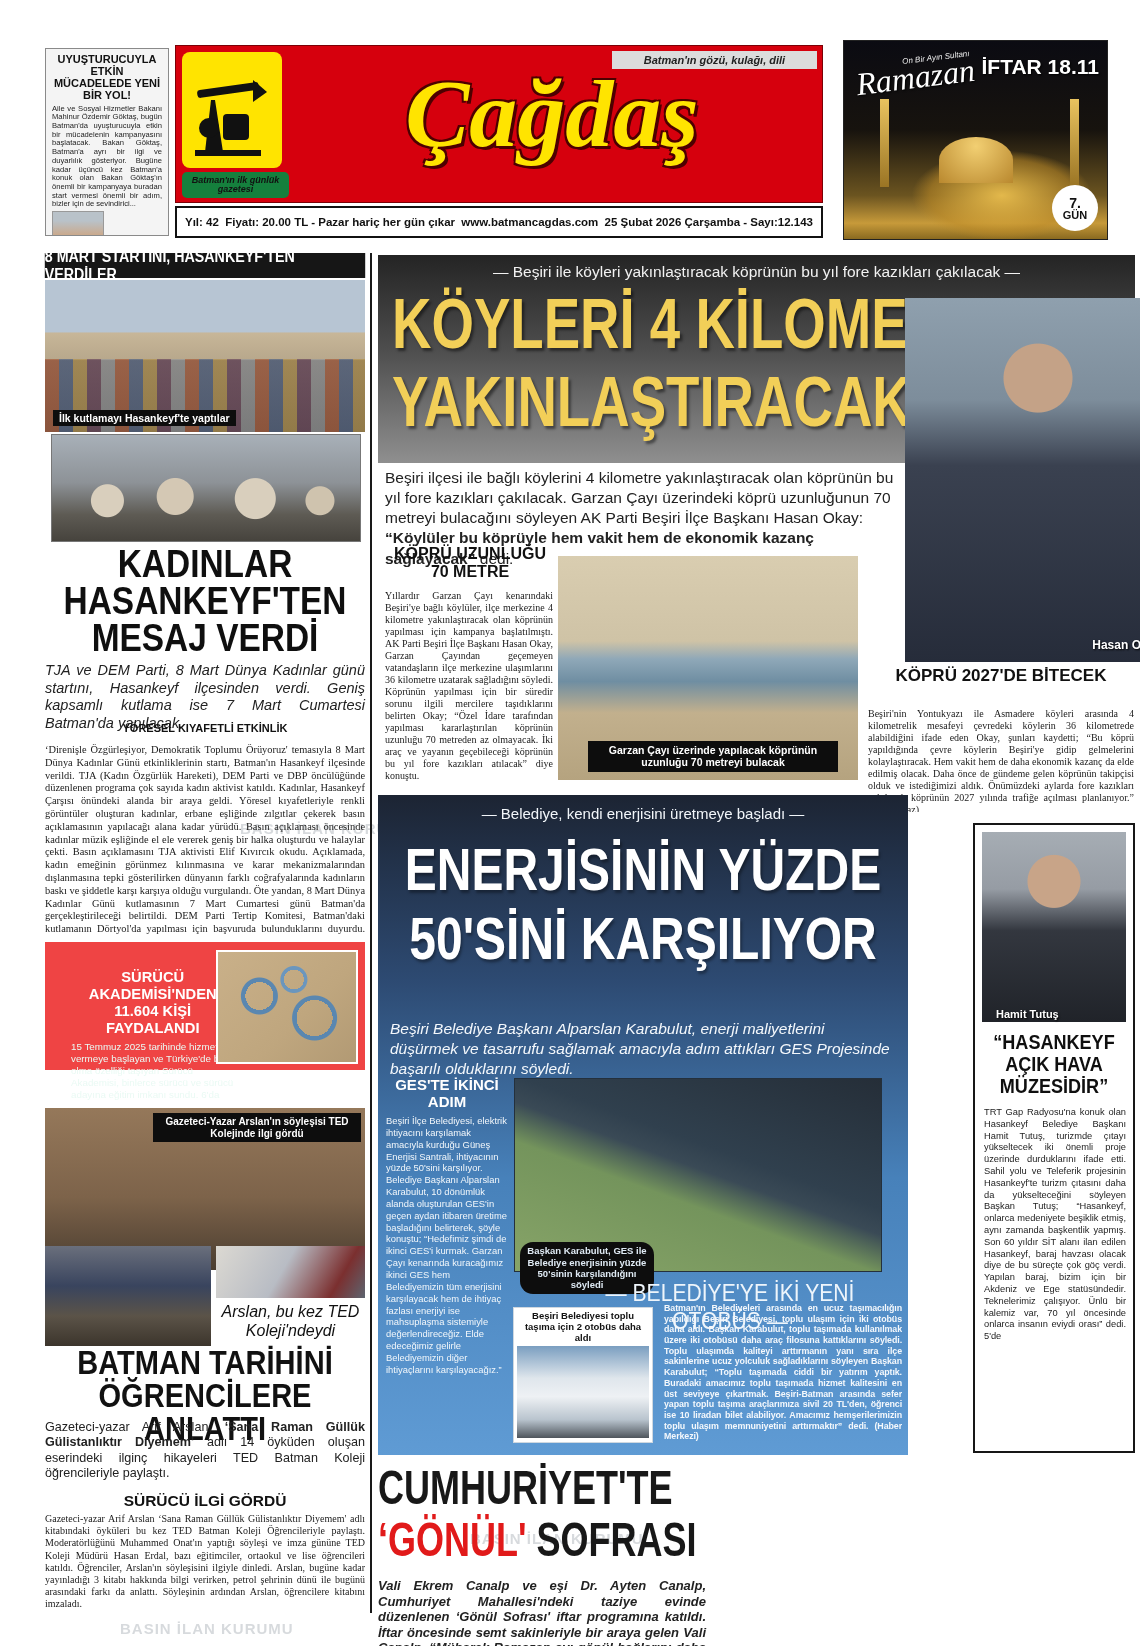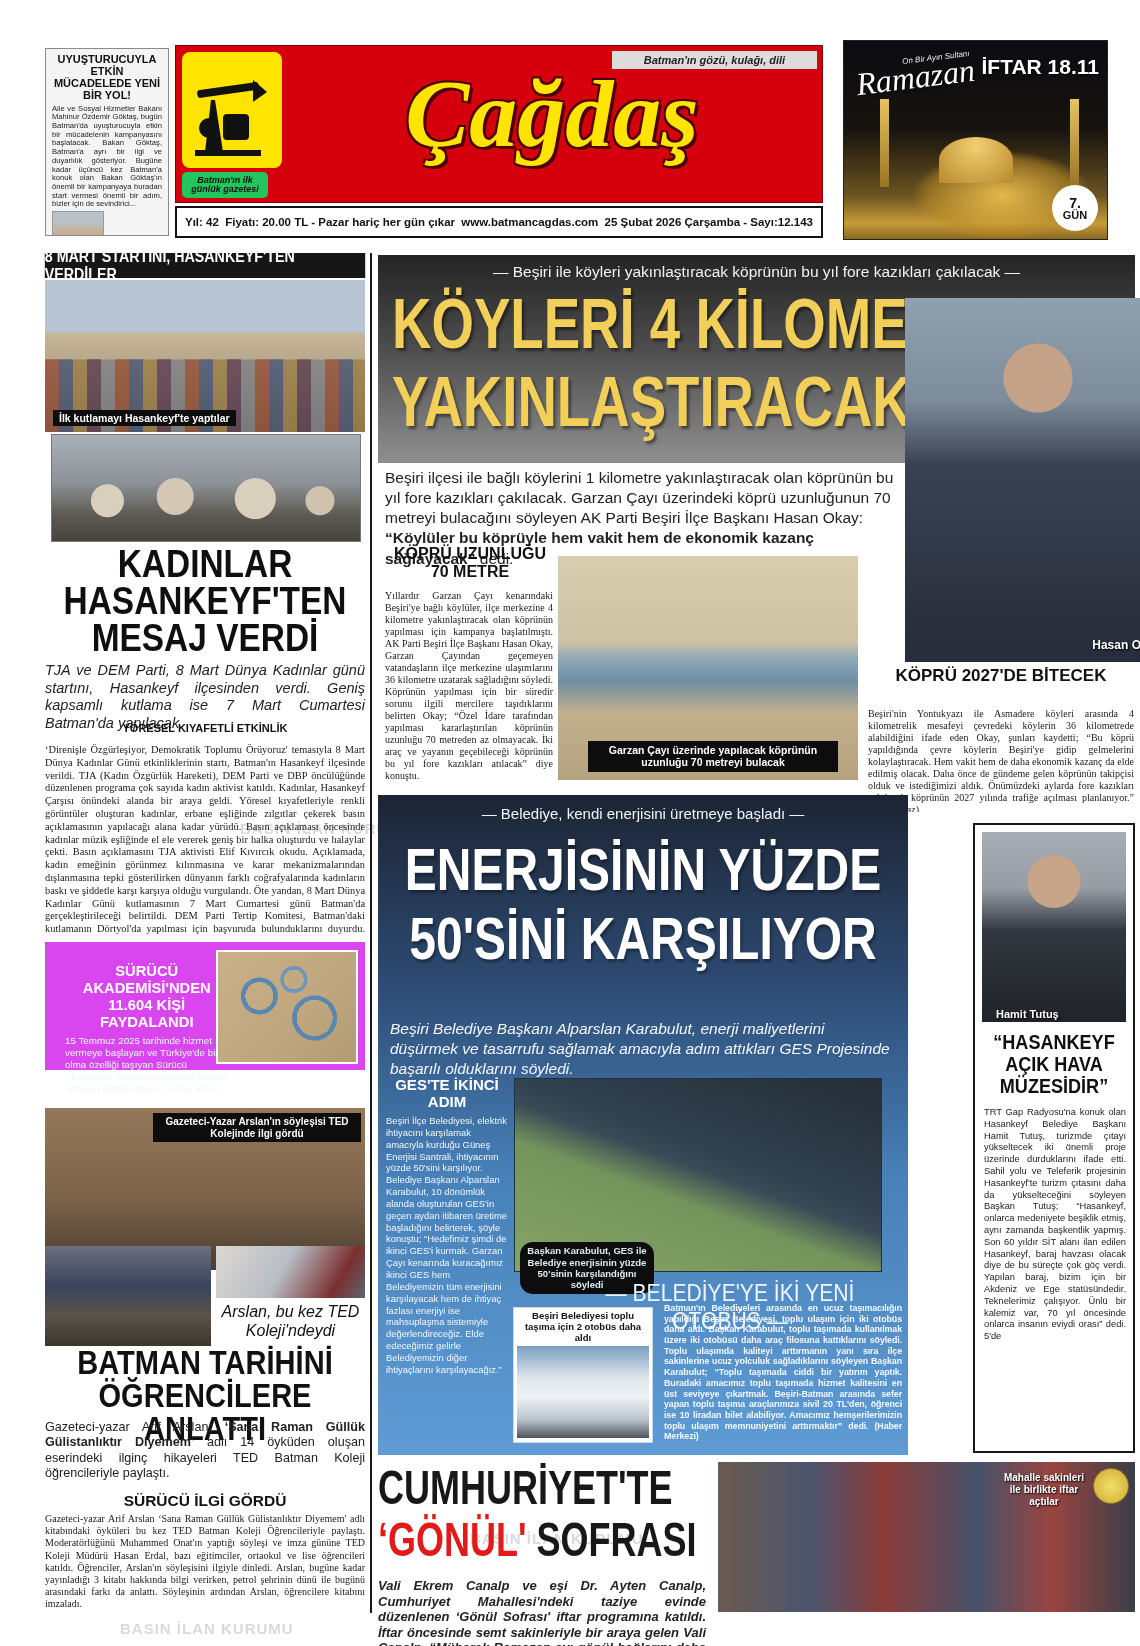--- a/index.html
+++ b/index.html
@@ -9,21 +9,21 @@
   .cond{display:block;transform-origin:center;}
   .wm{position:absolute;color:rgba(150,158,165,.38);font-weight:bold;font-size:15px;letter-spacing:1px;pointer-events:none;}
   
   .drug-box{left:45px;top:48px;width:124px;height:188px;border:1px solid #8a8a8a;background:#f4f4f4;padding:5px 6px;box-sizing:border-box;overflow:hidden;}
   .drug-title{font-weight:800;font-size:11px;line-height:1.08;text-align:center;margin-bottom:3px;}
   .drug-body{font-size:7.6px;line-height:1.15;text-align:justify;color:#222;}
   .drug-foot{display:flex;margin-top:2px;align-items:flex-end;}
   .ph-arif{width:50px;height:58px;background:linear-gradient(180deg,#b9c2c9 15%,#caa98c 40%,#6d7480 75%,#474d57);border:1px solid #999;}
   .masthead{left:175px;top:45px;width:648px;height:158px;background:#d6000d;border:1px solid #7c0006;box-sizing:border-box;}
   .mast-yellow{left:6px;top:6px;width:100px;height:116px;background:#ffe400;border-radius:8px;display:flex;align-items:center;justify-content:center;}
-  .mast-badge{left:6px;top:126px;width:86px;height:26px;background:#22c55e;border-radius:5px;display:flex;align-items:center;justify-content:center;
+  .mast-badge{left:6px;top:126px;width:107px;height:26px;background:#15803d;border-radius:5px;display:flex;align-items:center;justify-content:center;
               font-style:italic;font-weight:800;font-size:9px;line-height:1.05;text-align:center;color:#111;}
   .mast-tagline{right:5px;top:5px;width:205px;height:18px;background:#dcdcdc;color:#222;font-style:italic;font-weight:800;font-size:11px;
                 display:flex;align-items:center;justify-content:center;}
   .mast-title{left:112px;top:6px;width:528px;height:122px;display:flex;align-items:center;justify-content:center;
               font-family:"Liberation Serif",serif;font-style:italic;font-weight:bold;font-size:96px;color:#ffe400;
               text-shadow:3px 3px 0 #4d0000,-2px -2px 0 #4d0000,2px -2px 0 #4d0000,-2px 2px 0 #4d0000;}
   .mast-sub{left:330px;top:130px;width:290px;color:#fff;font-style:italic;font-size:13.5px;border-top:3px solid #ffe400;padding-top:3px;text-align:center;margin-top:34px;}
   .infobar{left:175px;top:206px;width:648px;height:32px;background:#fff;border:2px solid #111;box-sizing:border-box;
            display:flex;align-items:center;justify-content:space-between;padding:0 8px;font-weight:bold;font-size:11.5px;}
   .iftar-box{left:843px;top:40px;width:263px;height:198px;background:
@@ -53,21 +53,21 @@
   .ph-drums{left:51px;top:434px;width:308px;height:106px;background:
      radial-gradient(circle at 18% 62%, #d9cfbd 0 16px, transparent 17px),
      radial-gradient(circle at 40% 58%, #d4c8b4 0 18px, transparent 19px),
      radial-gradient(circle at 66% 60%, #d9cfbd 0 20px, transparent 21px),
      radial-gradient(circle at 87% 62%, #cfc3ae 0 14px, transparent 15px),
      linear-gradient(180deg,#a8b0b8 0%,#8d9297 45%,#5e5b54 75%,#46433d 100%);border:1px solid #777;}
   .h-kadinlar{left:23px;top:546px;width:364px;font-weight:800;font-size:38px;line-height:.98;text-align:center;transform:scaleX(.88);color:#0f0f0f;}
   .deck-kadinlar{left:45px;top:662px;width:320px;font-style:italic;font-size:14.5px;line-height:1.22;text-align:justify;color:#222;}
   .sub-yoresel{left:45px;top:722px;width:320px;font-weight:700;font-size:11px;text-align:center;}
   .body-women{left:45px;top:744px;width:320px;height:192px;font-size:10.4px;line-height:1.23;overflow:hidden;}
-  .green-box{left:45px;top:942px;width:320px;height:128px;background:#d946ef;box-sizing:border-box;padding:20px;}
+  .green-box{left:45px;top:942px;width:320px;height:128px;background:#ef4444;box-sizing:border-box;padding:26px;}
   .green-title{width:172px;color:#fff;font-weight:800;font-size:15.5px;line-height:1.1;text-align:center;transform:scaleX(.95);transform-origin:0 50%;}
   .green-body{width:170px;color:#eafaf4;font-size:9.8px;line-height:1.22;margin-top:5px;}
   .ph-track{right:7px;top:8px;width:138px;height:110px;border:2px solid #fff;background:
      radial-gradient(circle at 30% 40%, transparent 0 14px, #5a87b0 14px 18px, transparent 19px),
      radial-gradient(circle at 70% 60%, transparent 0 18px, #5a87b0 18px 22px, transparent 23px),
      radial-gradient(circle at 55% 25%, transparent 0 10px, #6b96bd 10px 13px, transparent 14px),
      linear-gradient(135deg,#c9b089,#bfa67e 60%,#b29a74);}
   .ph-ted{left:45px;top:1080px;width:320px;height:162px;background:linear-gradient(180deg,#95785a 0%,#7d634a 55%,#4a3d30 100%);margin-top:28px;}
   .cap-ted{right:4px;top:5px;width:200px;font-size:10px;line-height:1.15;padding:3px 4px;}
   .ph-ted2a{left:45px;top:1246px;width:166px;height:100px;background:linear-gradient(180deg,#6a6f7c 0%,#39445e 40%,#5b5348 70%,#3c352c 100%);}
@@ -220,21 +220,21 @@
   <div class="abs grad-box">
     <div class="abs kick1">—   Beşiri ile köyleri yakınlaştıracak köprünün bu yıl fore kazıkları çakılacak   —</div>
     <div class="abs h-bridge">
       <span class="cond">KÖYLERİ 4 KİLOMETRE</span>
       <span class="cond">YAKINLAŞTIRACAK</span>
     </div>
   </div>
   <div class="abs photo ph-okay">
     <div class="abs cap-okay">Hasan Okay</div>
   </div>
-  <div class="abs intro"><span>Beşiri ilçesi ile bağlı köylerini 1 kilometre yakınlaştıracak olan köprünün bu yıl fore kazıkları çakılacak. Garzan Çayı üzerindeki köprü uzunluğunun 70 metreyi bulacağını söyleyen AK Parti Beşiri İlçe Başkanı Hasan Okay: </span><b>“Köylüler bu köprüyle hem vakit hem de ekonomik kazanç sağlayacak”</b><span> dedi.</span></div>
+  <div class="abs intro"><span>Beşiri ilçesi ile bağlı köylerini 4 kilometre yakınlaştıracak olan köprünün bu yıl fore kazıkları çakılacak. Garzan Çayı üzerindeki köprü uzunluğunun 70 metreyi bulacağını söyleyen AK Parti Beşiri İlçe Başkanı Hasan Okay: </span><b>“Köylüler bu köprüyle hem vakit hem de ekonomik kazanç sağlayacak”</b><span> dedi.</span></div>
   <div class="abs sub1">KÖPRÜ UZUNLUĞU 70 METRE</div>
   <div class="abs body1 serifbody">Yıllardır Garzan Çayı kenarındaki Beşiri'ye bağlı köylüler, ilçe merkezine 4 kilometre yakınlaştıracak olan köprünün yapılması için kampanya başlatılmıştı. AK Parti Beşiri İlçe Başkanı Hasan Okay, Garzan Çayından geçemeyen vatandaşların ilçe merkezine ulaşımlarını 36 kilometre uzatarak sağladığını söyledi. Köprünün yapılması için bir süredir sorunu ilgili mercilere taşıdıklarını belirten Okay; “Özel İdare tarafından yapılması kararlaştırılan köprünün uzunluğu 70  metreden az olmayacak. İki araç ve yayanın geçebileceği köprünün bu yıl fore kazıkları atılacak” diye konuştu.</div>
   <div class="abs photo ph-river">
     <div class="abs capblk cap-river">Garzan Çayı üzerinde yapılacak köprünün uzunluğu 70 metreyi bulacak</div>
   </div>
   <div class="abs sub2">KÖPRÜ 2027'DE BİTECEK</div>
   <div class="abs body2 serifbody">Beşiri'nin Yontukyazı ile Asmadere köyleri arasında 4 kilometrelik mesafeyi çevredeki köylerin 36 kilometrede alabildiğini ifade eden Okay, şunları kaydetti; “Bu köprü yapıldığında çevre köylerin Beşiri'ye gidip gelmelerini kolaylaştıracak. Hem vakit hem de daha ekonomik kazanç da elde edilmiş olacak. Daha önce de gündeme gelen köprünün takipçisi olduk ve istediğimizi aldık. Önümüzdeki aylarda fore kazıkları çakılacak köprünün 2027 yılında trafiğe açılması planlanıyor.” (Altan Ayaz)</div>
 
   <div class="abs blue-box">
     <div class="abs kick2">—    Belediye, kendi enerjisini üretmeye başladı    —</div>
@@ -261,18 +261,14 @@
     </div>
     <div class="abs h-mus">“HASANKEYF AÇIK HAVA MÜZESİDİR”</div>
     <div class="abs mus-body">TRT Gap Radyosu'na konuk olan Hasankeyf Belediye Başkanı Hamit Tutuş, turizmde çıtayı yükseltecek iki önemli proje üzerinde durduklarını ifade etti. Sahil yolu ve Teleferik projesinin Hasankeyf'te turizm çıtasını daha da yükselteceğini söyleyen Başkan Tutuş; “Hasankeyf, onlarca medeniyete beşiklik etmiş, aynı zamanda başkentlik yapmış. Son 60 yıldır SİT alanı ilan edilen Hasankeyf, baraj havzası olacak diye de bu süreçte çok göç verdi. Yapılan baraj, bizim için bir Akdeniz ve Ege statüsündedir. Teknelerimiz çalışıyor. Ünlü bir kalemiz var, 70 yıl öncesinde onlarca insanın eviydi orası” dedi. 5'de</div>
   </div>
 
   <div class="abs h-gonul">
     <span class="cond" style="transform-origin:0 50%;">CUMHURİYET'TE</span>
     <span class="cond" style="transform-origin:0 50%;"><span class="gonul-red">‘GÖNÜL'</span><span> SOFRASI</span></span>
   </div>
   <div class="abs deck-gonul">Vali Ekrem Canalp ve eşi Dr. Ayten Canalp, Cumhuriyet Mahallesi'ndeki taziye evinde düzenlenen ‘Gönül Sofrası' iftar programına katıldı. İftar öncesinde semt sakinleriyle bir araya gelen Vali Canalp, “Mübarek Ramazan ayı gönül bağlarını daha da güçlendiriyor” dedi. 3'te</div>
-  <div class="abs photo ph-gonul">
-    <div class="abs cap-gonul">Mahalle sakinleri ile birlikte iftar açtılar</div>
-    <div class="abs gonul-logo"></div>
-  </div>
 
 </div>
 
 </body></html>

